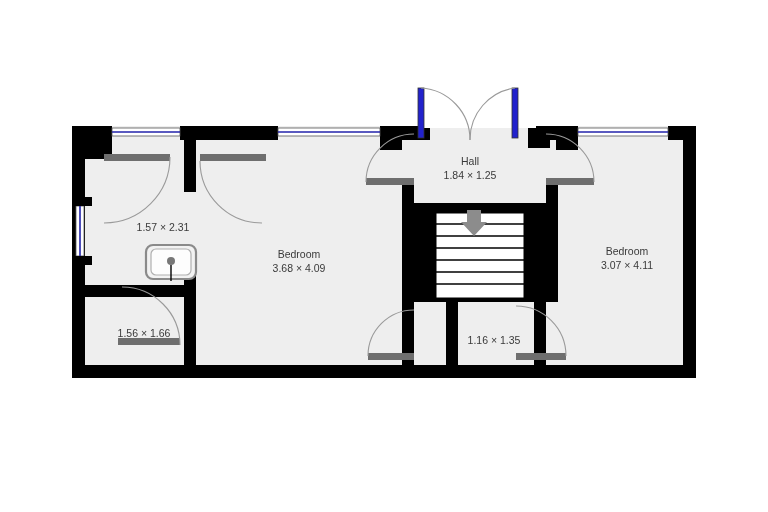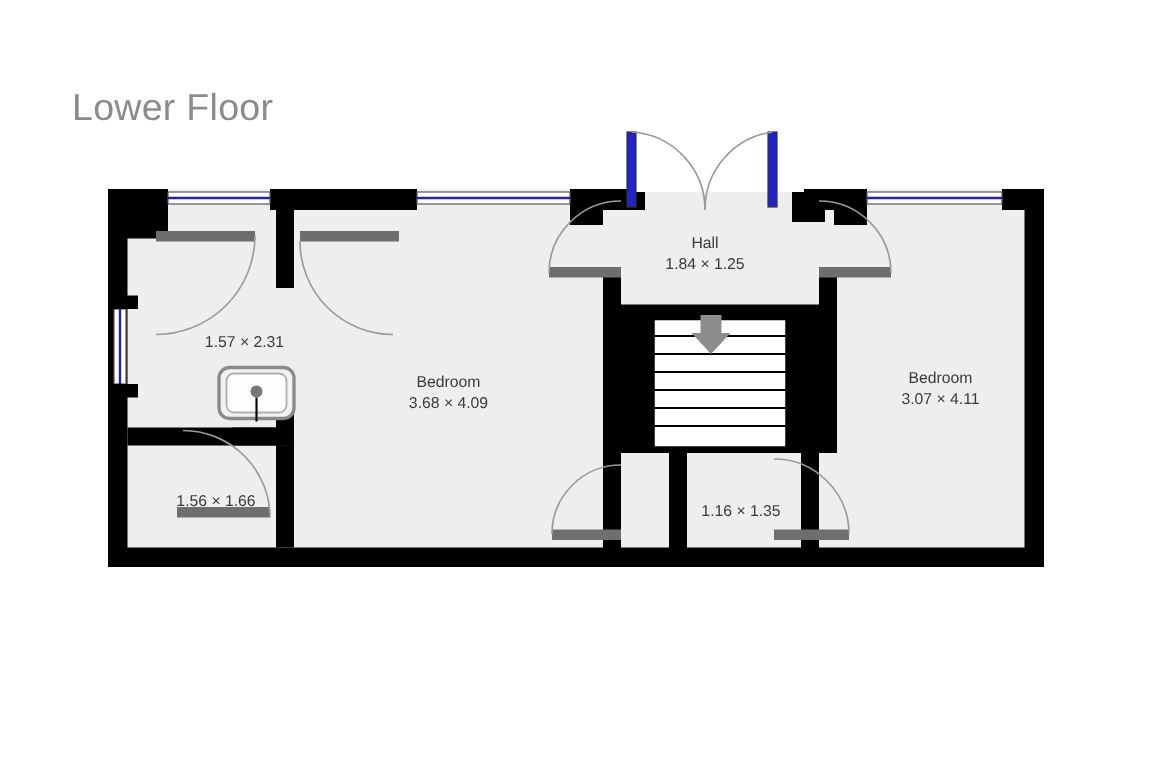--- a/index.html
+++ b/index.html
@@ -46,21 +46,20 @@
     font-family: "Liberation Sans", sans-serif;
     font-size: 10.5px;
     fill: #3a3a3a;
   }
 </style>
 </head>
 <body>
 
 <div id="floorplan-root">
 
-  <div class="plan-title">Lower Floor</div>
 
   <svg class="plan-svg" viewBox="0 0 768 512">
 
     <g>
       <rect x="82" y="126" width="614" height="252" fill="#eeeeee"></rect>
 
       <rect x="426" y="100" width="108" height="28" fill="#eeeeee"></rect>
     </g>
 
     <g>

